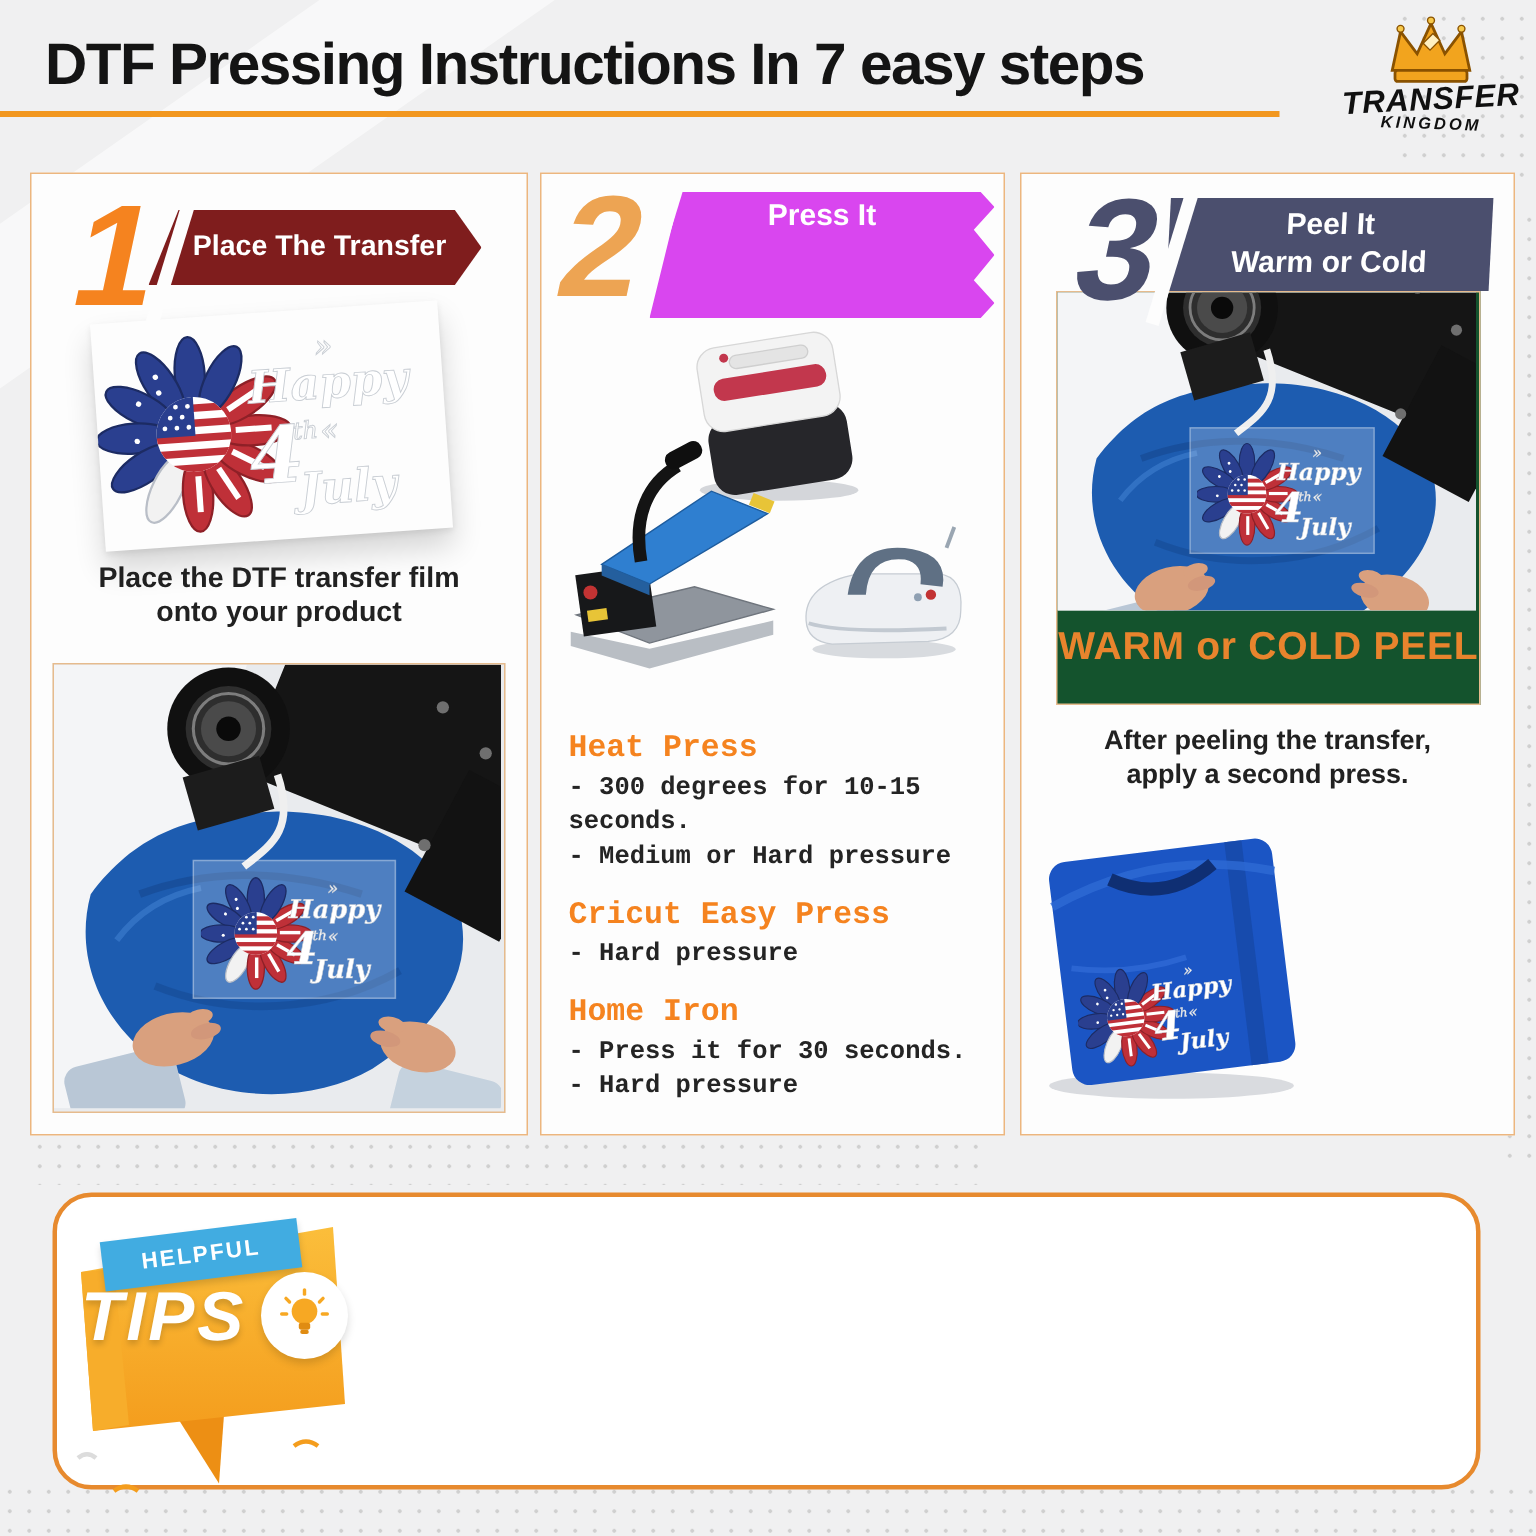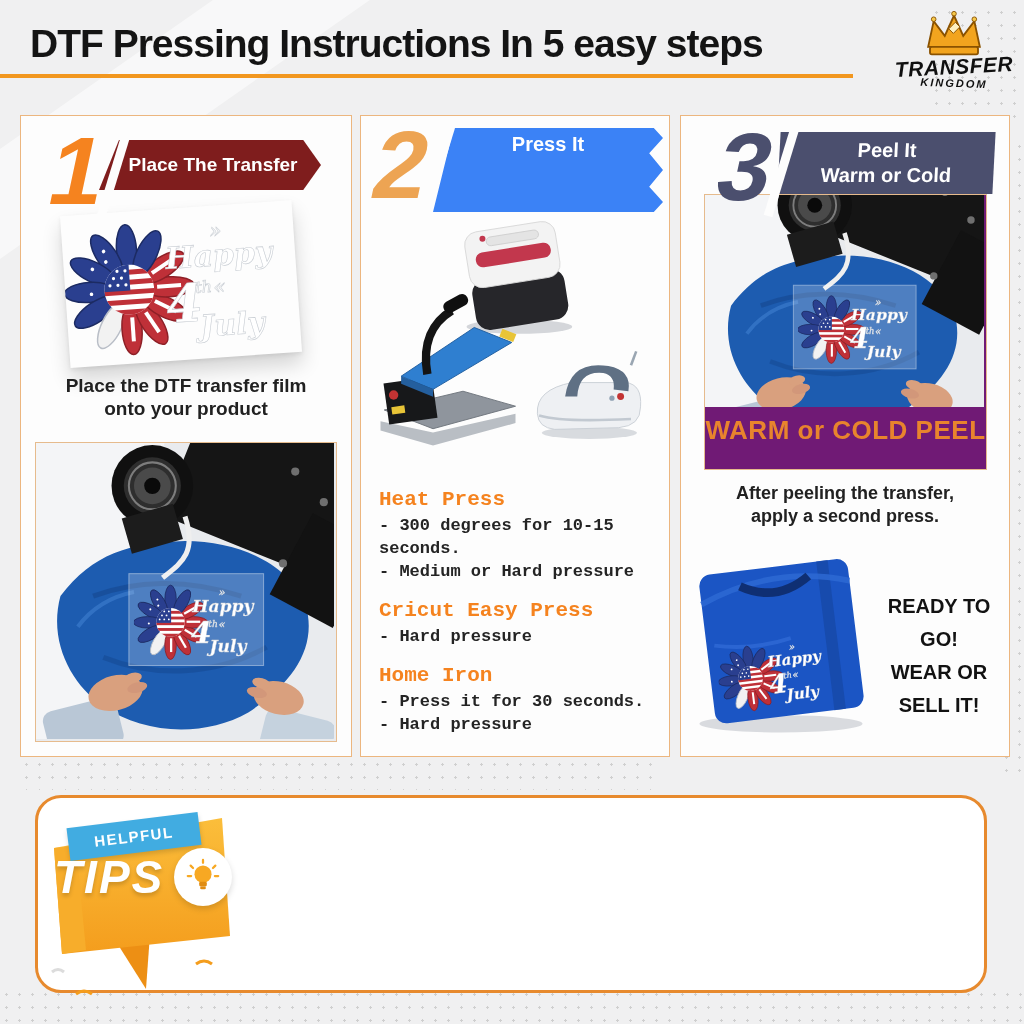--- a/index.html
+++ b/index.html
@@ -18,35 +18,35 @@
   .card{position:absolute;top:115px;height:640px;background:#fdfdfd;border:1px solid #ecb67f;}
   #card1{left:20px;width:330px;}
   #card2{left:360px;width:308px;}
   #card3{left:680px;width:328px;}
 
   .step-num{position:absolute;font-size:96px;line-height:.9;font-weight:800;transform:skewX(-12deg);z-index:1;}
   .num-slash{position:absolute;width:9px;height:92px;background:#fdfdfd;transform:rotate(17deg);z-index:2;}
 
   .ribbon{position:absolute;color:#fff;font-weight:700;z-index:1;}
   #ribbon1{left:78px;top:24px;width:216px;height:50px;background:#7f1d1d;clip-path:polygon(9% 0,92% 0,100% 50%,92% 100%,0 100%);display:flex;align-items:center;justify-content:center;font-size:19px;padding-left:6px;}
-  #ribbon2{left:72px;top:12px;width:230px;height:84px;background:#3b82f6;clip-path:polygon(9% 0,96% 0,100% 12%,94% 30%,100% 50%,94% 70%,100% 88%,96% 100%,0 100%);text-align:center;}
+  #ribbon2{left:72px;top:12px;width:230px;height:84px;background:#d946ef;clip-path:polygon(9% 0,96% 0,100% 12%,94% 30%,100% 50%,94% 70%,100% 88%,96% 100%,0 100%);text-align:center;}
   #ribbon2 .r-title{font-size:20px;font-weight:800;margin-top:5px;}
   #ribbon2 .r-note{font-size:11.5px;font-weight:700;color:#3d3427;line-height:1.3;width:200px;margin:2px auto 0;}
   #ribbon3{left:98px;top:16px;width:215px;height:62px;background:#4B4F6E;transform:skewX(-3deg);display:flex;flex-direction:column;align-items:center;justify-content:center;font-size:20px;line-height:1.25;}
 
   .caption{position:absolute;width:100%;text-align:center;font-weight:700;color:#212121;}
   #cap1{top:258px;font-size:19px;line-height:1.22;}
   #cap1 .inner{width:280px;margin:0 auto;}
   #cap3{top:366px;font-size:18px;line-height:1.25;}
   #cap3 .inner{width:250px;margin:0 auto;}
 
   .film{position:absolute;left:44px;top:92px;width:232px;height:152px;background:#fdfdfd;transform:rotate(-4deg);box-shadow:0 12px 20px rgba(0,0,0,.16),0 2px 4px rgba(0,0,0,.08);}
   .photo{position:absolute;border:1px solid #e6bb8d;background:#e9ebee;overflow:hidden;}
   #photo1{left:14px;top:326px;width:300px;height:298px;}
-  #photobox3{left:23px;top:78px;width:281px;height:274px;background:#701a75;border:1px solid #e6bb8d;position:absolute;}
+  #photobox3{left:23px;top:78px;width:281px;height:274px;background:#14532d;border:1px solid #e6bb8d;position:absolute;}
   #photobox3 .scene{width:279px;height:212px;overflow:hidden;background:#e9ebee;}
   .peel-label{position:absolute;left:0;top:220px;width:100%;text-align:center;font-size:26px;font-weight:800;color:#E8842D;letter-spacing:.5px;}
 
   .methods{position:absolute;left:18px;top:372px;width:280px;}
   .method{margin-bottom:15px;font-family:Liberation Mono, monospace;}
   .method .m-name{font-size:21px;font-weight:800;color:#F5831F;margin-bottom:4px;}
   .method .m-line{font-size:17px;font-weight:700;color:#242424;line-height:1.35;}
 
   .ready{position:absolute;left:188px;top:474px;width:140px;text-align:center;font-size:20px;font-weight:800;color:#121212;line-height:1.65;}
 
@@ -255,21 +255,21 @@
 </svg>
 
 <div>
 
   <div class="streak" style="left:-80px;top:40px;width:500px;height:90px;"></div>
   <div class="dots" style="left:930px;top:6px;width:92px;height:112px;"></div>
   <div class="dots" style="left:1000px;top:140px;width:24px;height:640px;"></div>
   <div class="dots" style="left:20px;top:758px;width:640px;height:32px;"></div>
   <div class="dots" style="left:0;top:988px;width:1024px;height:36px;"></div>
 
-  <div class="title">DTF Pressing Instructions In 5 easy steps</div>
+  <div class="title">DTF Pressing Instructions In 7 easy steps</div>
   <div class="title-underline"></div>
   <div class="logo">
     <svg width="76" height="48" style="margin:0 auto;display:block;">
         <use href="#crown"></use>
       </svg>
     <div class="brand1" style="transform:rotate(-3deg);">TRANSFER</div>
     <div class="brand2" style="transform:rotate(2deg);">KINGDOM</div>
   </div>
 
   <div class="card" id="card1">
@@ -340,25 +340,20 @@
           </svg>
       </div>
       <div class="peel-label">WARM or COLD PEEL</div>
     </div>
     <div class="caption" id="cap3">
       <div class="inner">After peeling the transfer, apply a second press.</div>
     </div>
     <svg style="position:absolute;left:4px;top:415px;" width="192" height="208" viewBox="0 0 200 215">
         <use href="#folded-shirt"></use>
       </svg>
-    <div class="ready">
-      <div>READY TO GO!</div>
-      <div>WEAR OR</div>
-      <div>SELL IT!</div>
-    </div>
   </div>
 
   <div class="tips-box">
     
   </div>
   <div class="badge">
     <svg class="bubble" viewBox="0 0 196 205">
       <defs>
         <linearGradient id="bgrad" x1="0" y1="0" x2="0" y2="1">
           <stop offset="0" stop-color="#FBBE3B"></stop>

